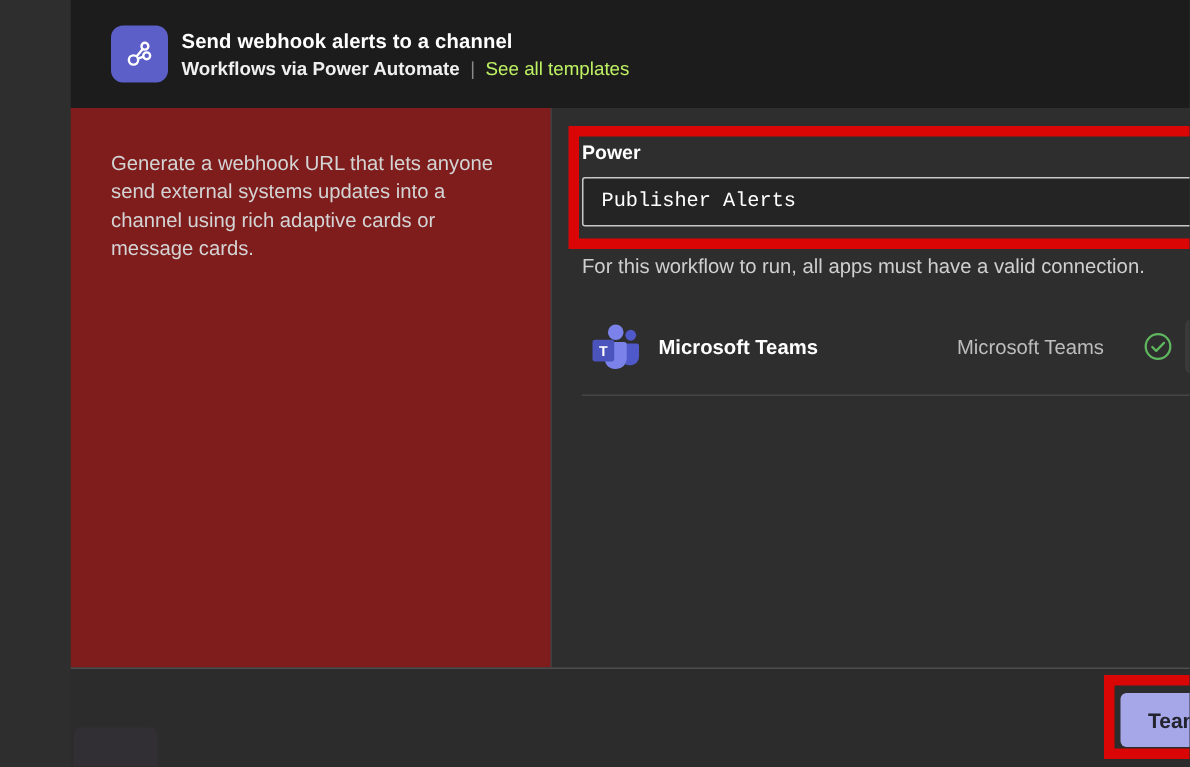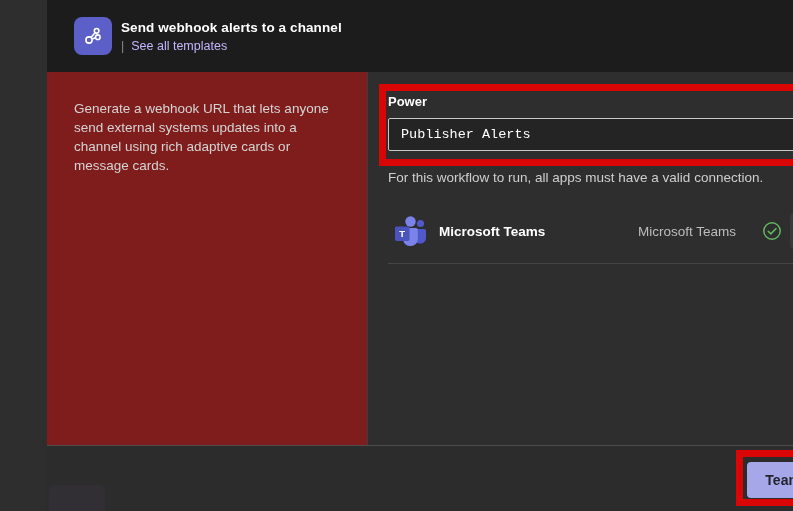--- a/index.html
+++ b/index.html
@@ -48,21 +48,21 @@
     margin-top: 4px;
     font-size: 12.5px;
     color: #ffffff;
     display: flex;
     align-items: center;
     gap: 7px;
   }
   .header-subtitle .sub-main { color: #f0f0f0; font-weight: bold; }
   .header-subtitle .sep { color: #8a8a8a; font-weight: normal; }
   .header-subtitle a.link {
-    color: #c4b5fd;
+    color: #bef264;
     text-decoration: none;
     cursor: pointer;
     text-align: center;
   }
   .close-btn {
     position: absolute;
     top: 25px; right: 25px;
     width: 24px; height: 24px;
     display: flex; align-items: center; justify-content: center;
     color: #d8d8d8;
@@ -223,20 +223,21 @@
         <circle cx="8" cy="16" r="3.1"></circle>
         <circle cx="15.6" cy="6.8" r="2.3"></circle>
         <circle cx="16.8" cy="13.2" r="2.3"></circle>
         <line x1="10" y1="13.6" x2="14.2" y2="8.6"></line>
         <line x1="10.9" y1="15.1" x2="14.6" y2="13.7"></line>
       </svg>
     </div>
     <div class="header-titles">
       <div class="header-title">Send webhook alerts to a channel</div>
       <div class="header-subtitle">
+        <span class="sub-main">Workflows via Power Automate</span>
         <span class="sep">|</span>
         <a class="link">See all templates</a>
       </div>
     </div>
     <button class="close-btn">
       <span>✕</span>
     </button>
   </div>
 
   <div class="left-panel">

